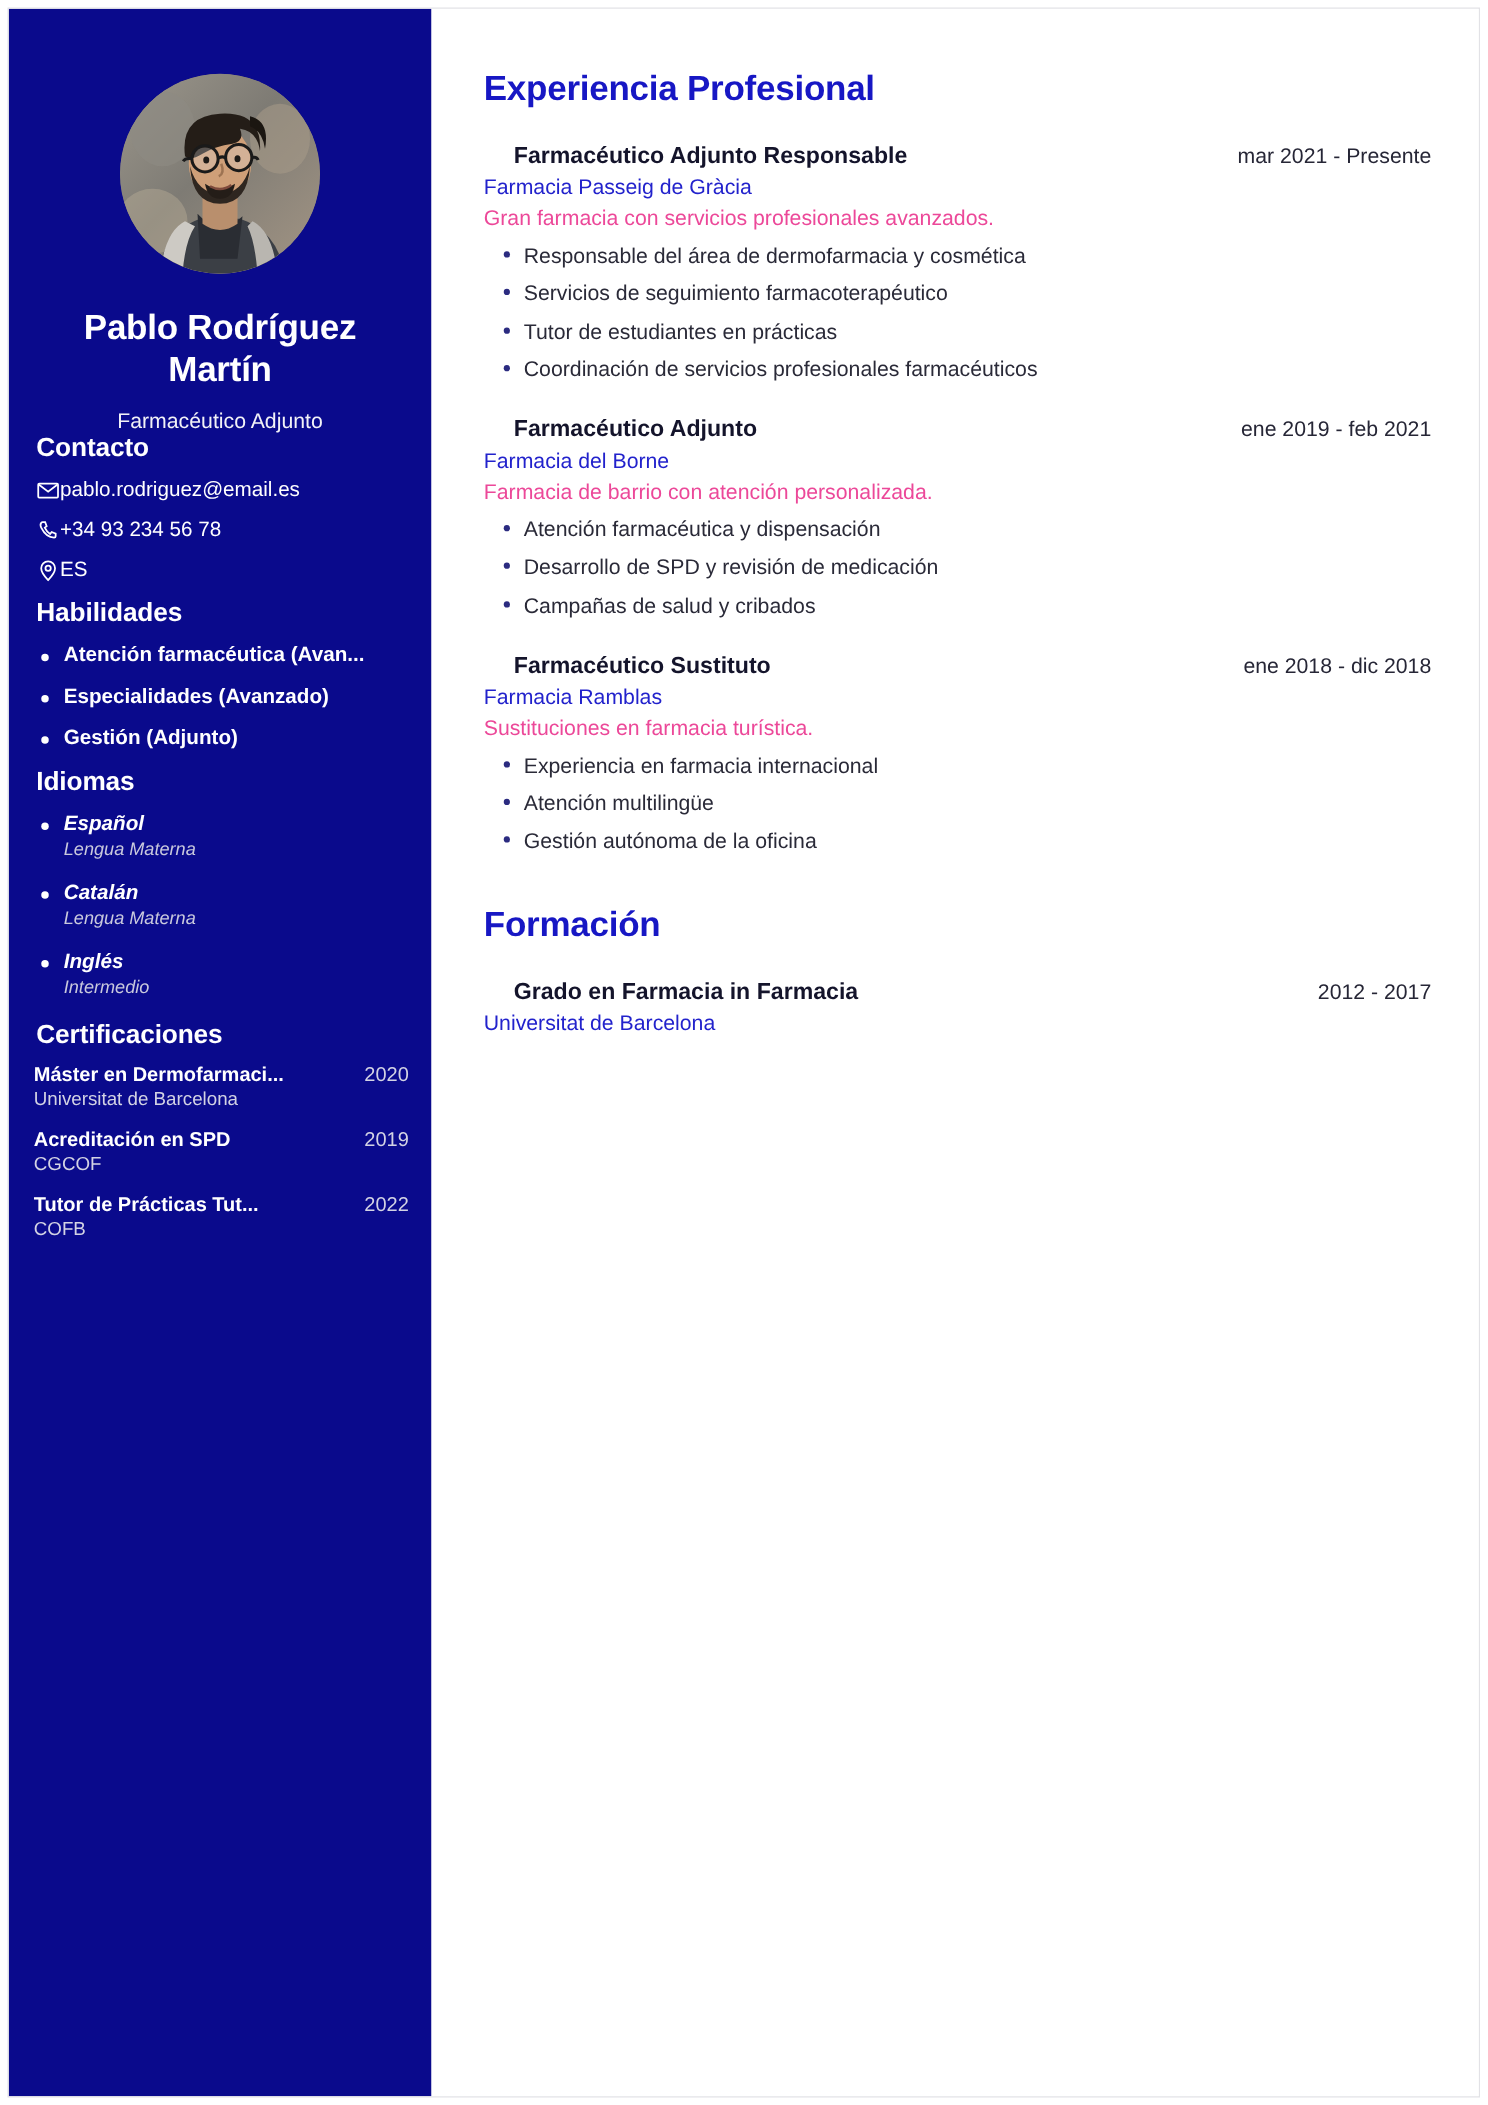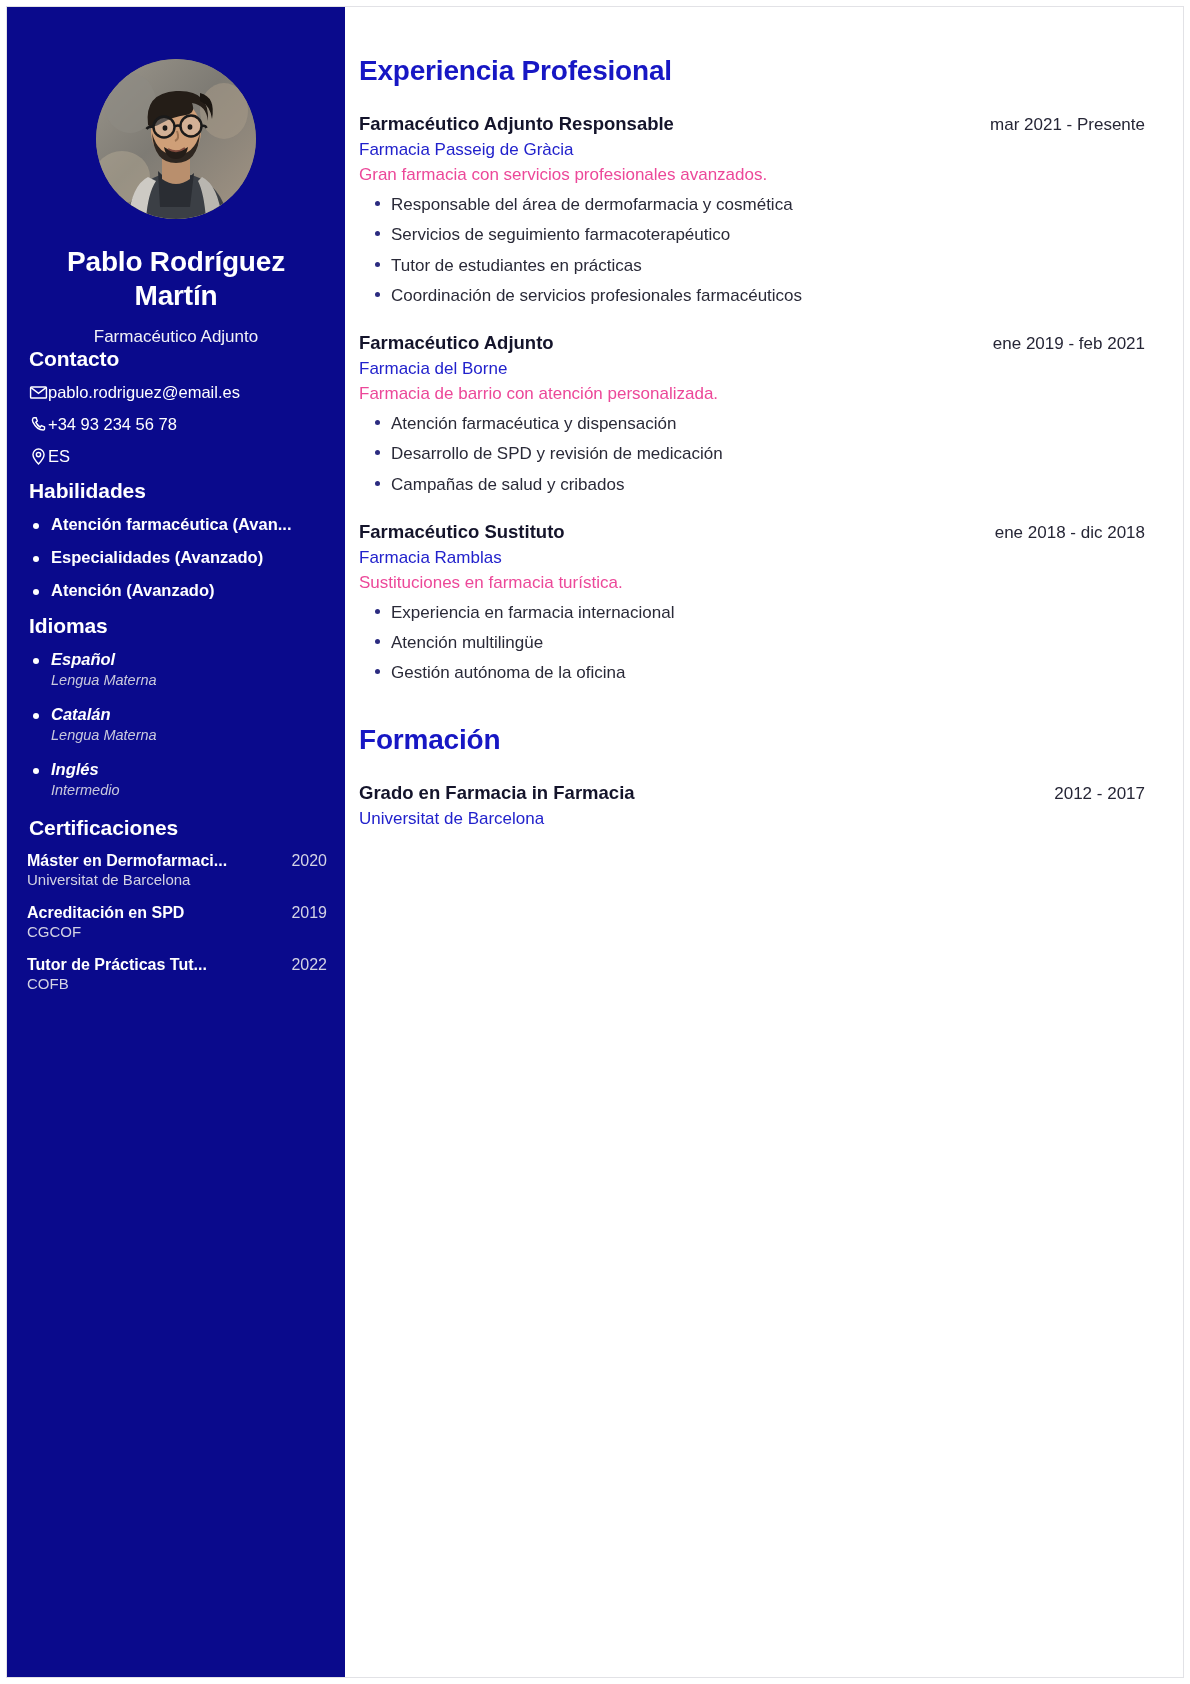--- a/index.html
+++ b/index.html
@@ -165,39 +165,40 @@
   }
   .cert-org {
     font-size: 15px;
     color: #d3d3e4;
     margin-top: 1px;
   }
 
   
   .main {
     flex: 1;
-    padding: 48px 38px 0 14px;
+    padding: 48px 38px 0 42px;
     background: #ffffff;
   }
 
   .sec-title {
     font-size: 28px;
     font-weight: bold;
     color: #1717c4;
     letter-spacing: -0.2px;
     margin-bottom: 26px;
   }
   .sec-title.second { margin-top: 40px; margin-bottom: 26px; }
 
   .entry { margin-bottom: 26px; }
   .entry-head {
     display: flex;
     justify-content: space-between;
     align-items: baseline;
     gap: 16px;
+    margin-left: 24px;
   }
   .entry-role {
     font-size: 18.5px;
     font-weight: bold;
     color: #14142b;
   }
   .entry-dates {
     font-size: 17px;
     color: #262636;
     white-space: nowrap;
@@ -326,21 +327,21 @@
             </svg>
           </span>
           <span>ES</span>
         </li>
       </ul>
 
       <div class="side-h">Habilidades</div>
       <ul class="skill-list">
         <li class="skill-item">Atención farmacéutica (Avan...</li>
         <li class="skill-item">Especialidades (Avanzado)</li>
-        <li class="skill-item">Atención (Avanzado)</li>
+        <li class="skill-item">Gestión (Adjunto)</li>
       </ul>
 
       <div class="side-h">Idiomas</div>
       <ul class="lang-list">
         <li class="lang-item">
           <div class="lang-name">Español</div>
           <div class="lang-level">Lengua Materna</div>
         </li>
         <li class="lang-item">
           <div class="lang-name">Catalán</div>

